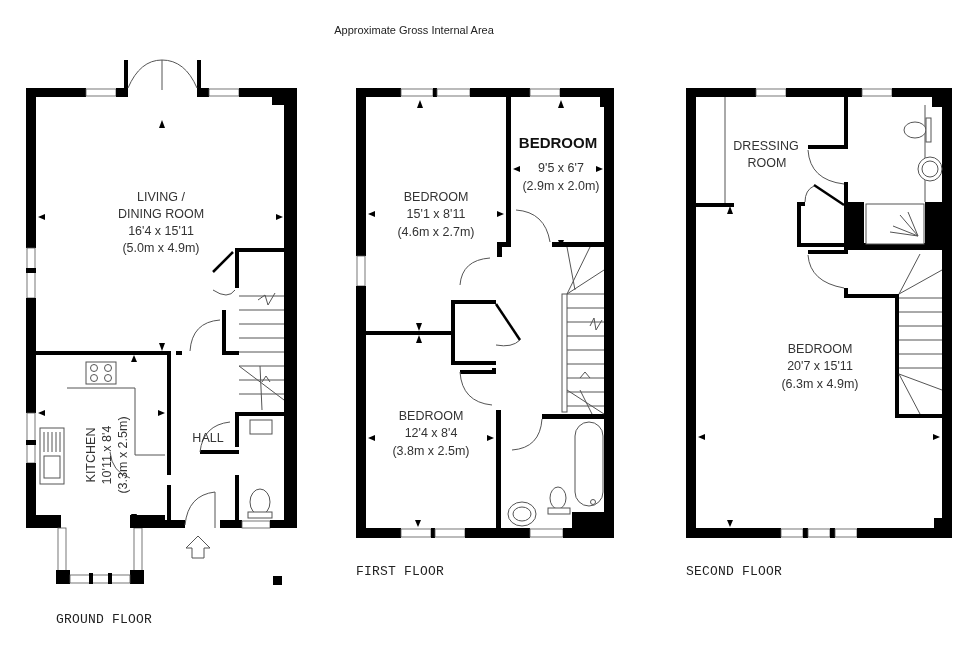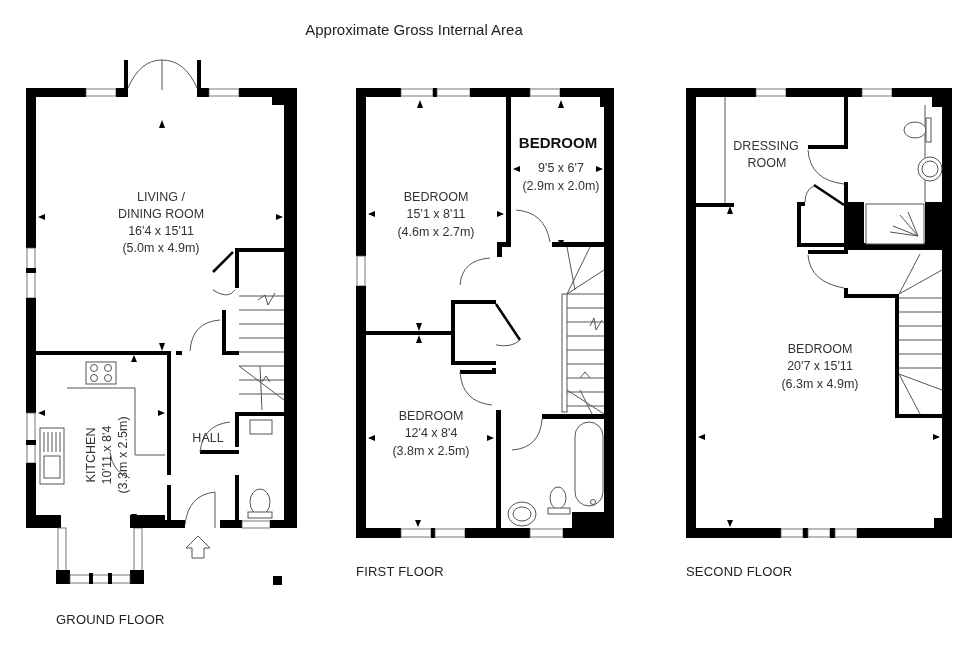--- a/index.html
+++ b/index.html
@@ -1,23 +1,23 @@
 <!DOCTYPE html>
 <html><head>
 <meta charset="utf-8">
 <style>
   html, body { margin: 0; padding: 0; background: #ffffff; }
   body { width: 980px; height: 653px; position: relative; overflow: hidden;
          font-family: "Liberation Sans", "DejaVu Sans", sans-serif; color: #333; }
   .header { position: absolute; left: 0; top: 22px; width: 828px; text-align: center;
-            font-size: 15px; line-height: 16px; color: #222; }
+            font-size: 11px; line-height: 16px; color: #222; }
   svg.plan { position: absolute; left: 0; top: 0; }
   .lbl { font-family: "Liberation Sans", "DejaVu Sans", sans-serif; fill: #333; font-size: 12.5px; }
   .lbl-bold { font-family: "Liberation Sans", "DejaVu Sans", sans-serif; fill: #111; font-size: 15px; font-weight: bold; }
-  .floor-lbl { position: absolute; font-size: 13px; color: #222; letter-spacing: 0.2px; }
+  .floor-lbl { position: absolute; font-size: 13px; color: #222; letter-spacing: 0.2px; font-family: Liberation Mono, monospace; }
   .w { fill: #000; }
   .win { fill: #fff; stroke: #555; stroke-width: 0.8; }
   .thin { stroke: #555; stroke-width: 1; fill: none; }
   .arc { stroke: #555; stroke-width: 1; fill: none; }
   .fix { stroke: #555; stroke-width: 1; fill: #fff; }
   .mark { fill: #000; }
 </style>
 </head>
 <body>
 

